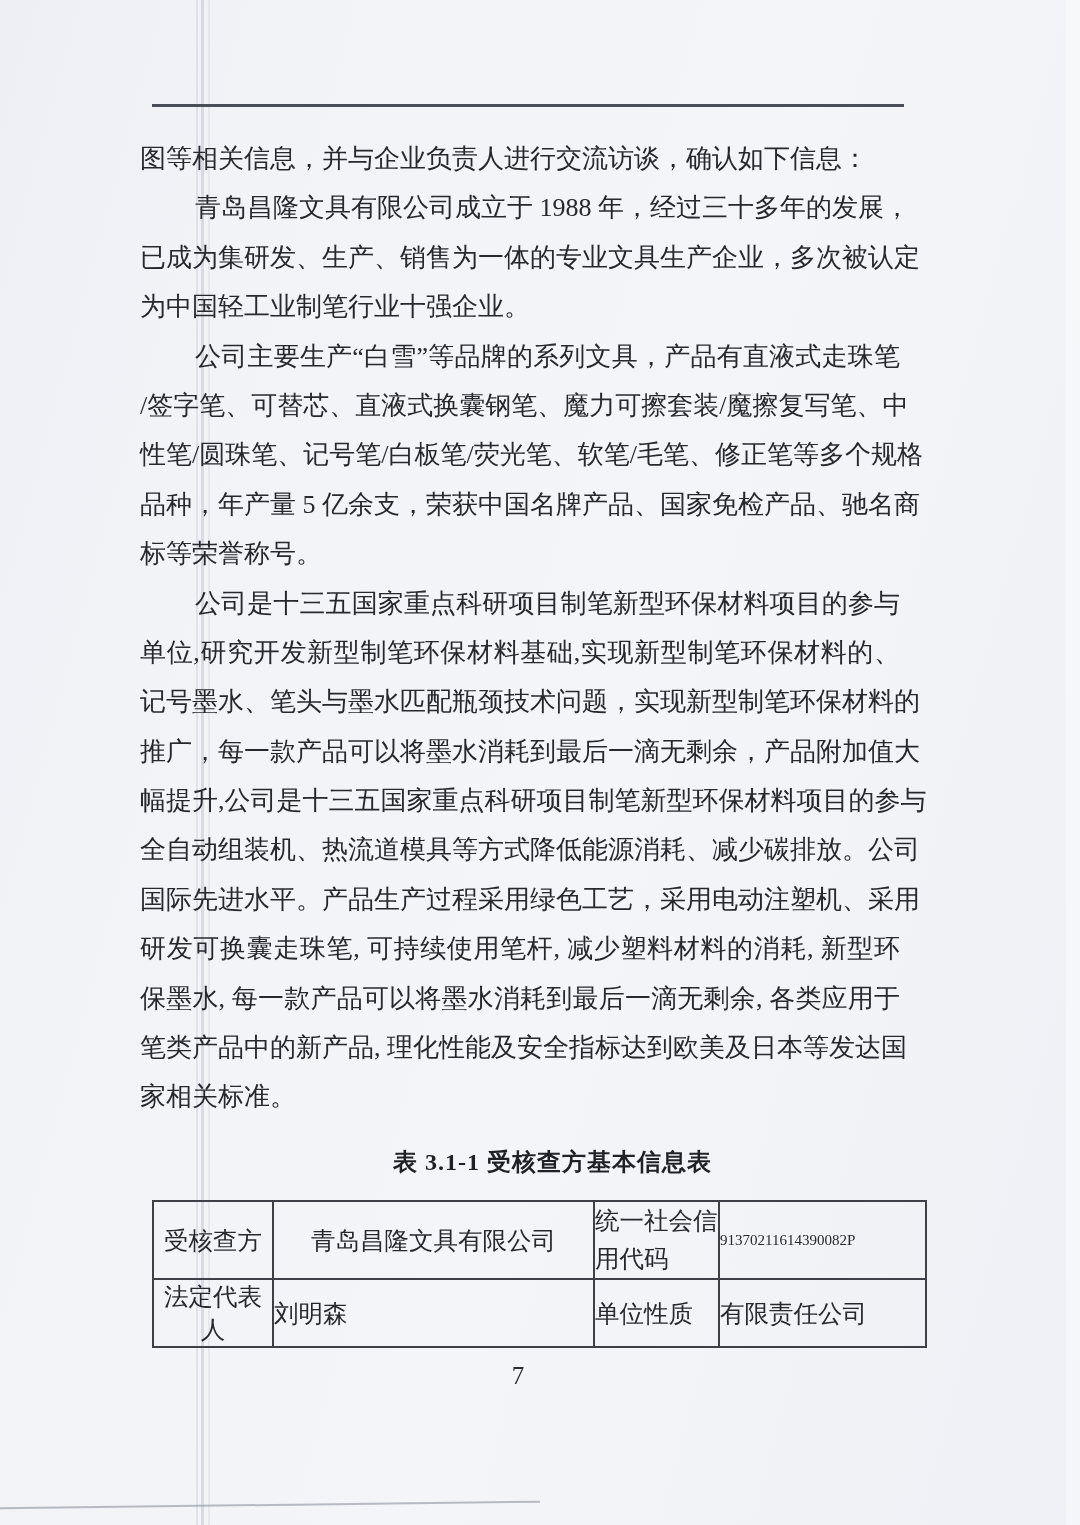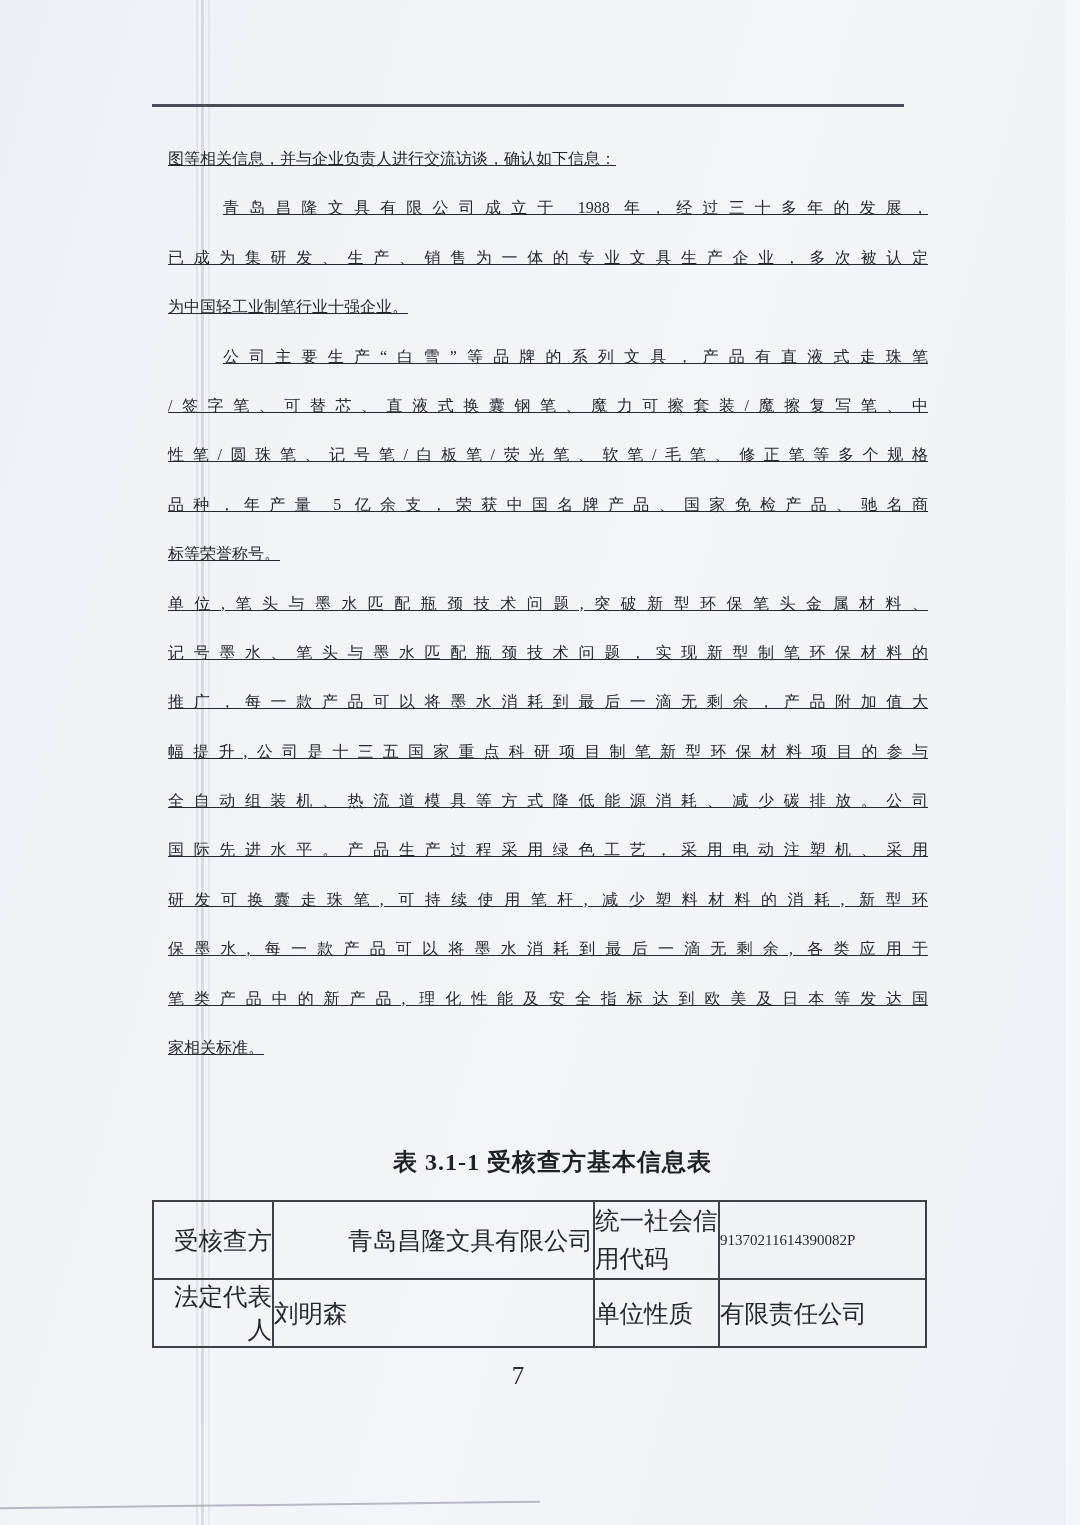--- a/index.html
+++ b/index.html
@@ -17,44 +17,44 @@
   .streak{position:absolute;top:0;bottom:0;background:rgba(115,125,150,.14);}
   .streak.s1{left:196px;width:2px;}
   .streak.s2{left:201px;width:3px;background:rgba(110,120,148,.20);}
   .streak.s3{left:208px;width:2px;background:rgba(115,125,150,.10);}
   .edge-line{position:absolute;left:-8px;top:1504px;width:548px;height:2px;
     background:rgba(140,146,158,.60);transform:rotate(-0.7deg);}
   .right-strip{position:absolute;right:0;top:0;bottom:0;width:14px;background:rgba(250,251,253,.55);}
   
   .top-rule{position:absolute;left:152px;top:104px;width:752px;height:3px;background:#4a4e56;}
   
-  .content{position:absolute;left:168px;top:134px;width:760px;font-size:16px;text-decoration:underline;}
+  .content{position:absolute;left:140px;top:134px;width:760px;font-size:26px;}
   .line{
     height:49.4px;line-height:49.4px;white-space:nowrap;
     text-align:justify;text-align-last:justify;text-justify:inter-character;
   }
   .line.end{text-align-last:left;}
   .line.ind{text-indent:55px;}
   
   .tbl-title{
     position:absolute;left:152px;top:1146px;width:773px;
     text-align:center;text-indent:28px;
     font-weight:bold;font-size:24px;color:#1f2127;letter-spacing:1px;
   }
   
   table.info{
     position:absolute;left:152px;top:1200px;width:773px;
     border-collapse:collapse;table-layout:fixed;font-size:24.5px;color:#26282e;
   }
   table.info td{border:2px solid #3d4046;vertical-align:middle;padding:0;}
   tr.r1{height:78px;}
   tr.r2{height:53px;}
-  td.lab{text-align:right;padding-left:4px;}
+  td.lab{text-align:center;padding-left:4px;}
   td.top{vertical-align:top;padding-top:8px;}
-  td.val-left{text-align:right;padding-left:28px;}
+  td.val-left{text-align:center;padding-left:28px;}
   td.wrapcell{text-align:left;padding-left:14px;line-height:38px;
     white-space:normal;word-break:break-all;}
   td.code{text-align:left;padding-left:2px;font-size:15px;letter-spacing:0;}
   td.center{text-align:left;}
   
   .pagenum{position:absolute;left:0;top:1362px;width:1036px;text-align:center;font-size:25px;color:#2a2d34;}
 </style>
 </head>
 <body>
 
@@ -77,21 +77,22 @@
       <div class="line end">为中国轻工业制笔行业十强企业。</div>
     </div>
     <div class="para">
       <div class="line ind">公司主要生产“白雪”等品牌的系列文具，产品有直液式走珠笔</div>
       <div class="line">/签字笔、可替芯、直液式换囊钢笔、魔力可擦套装/魔擦复写笔、中</div>
       <div class="line">性笔/圆珠笔、记号笔/白板笔/荧光笔、软笔/毛笔、修正笔等多个规格</div>
       <div class="line">品种，年产量 5 亿余支，荣获中国名牌产品、国家免检产品、驰名商</div>
       <div class="line end">标等荣誉称号。</div>
     </div>
     <div class="para">
-      <div class="line">单位,笔头与墨水匹配瓶颈技术问题,突破新型环保笔头金属材料、</div>
+      <div class="line ind">公司是十三五国家重点科研项目制笔新型环保材料项目的参与</div>
+      <div class="line">单位,研究开发新型制笔环保材料基础,实现新型制笔环保材料的、</div>
       <div class="line">记号墨水、笔头与墨水匹配瓶颈技术问题，实现新型制笔环保材料的</div>
       <div class="line">推广，每一款产品可以将墨水消耗到最后一滴无剩余，产品附加值大</div>
       <div class="line">幅提升,公司是十三五国家重点科研项目制笔新型环保材料项目的参与</div>
       <div class="line">全自动组装机、热流道模具等方式降低能源消耗、减少碳排放。公司</div>
       <div class="line">国际先进水平。产品生产过程采用绿色工艺，采用电动注塑机、采用</div>
       <div class="line">研发可换囊走珠笔, 可持续使用笔杆, 减少塑料材料的消耗, 新型环</div>
       <div class="line">保墨水, 每一款产品可以将墨水消耗到最后一滴无剩余, 各类应用于</div>
       <div class="line">笔类产品中的新产品, 理化性能及安全指标达到欧美及日本等发达国</div>
       <div class="line end">家相关标准。</div>
     </div>

